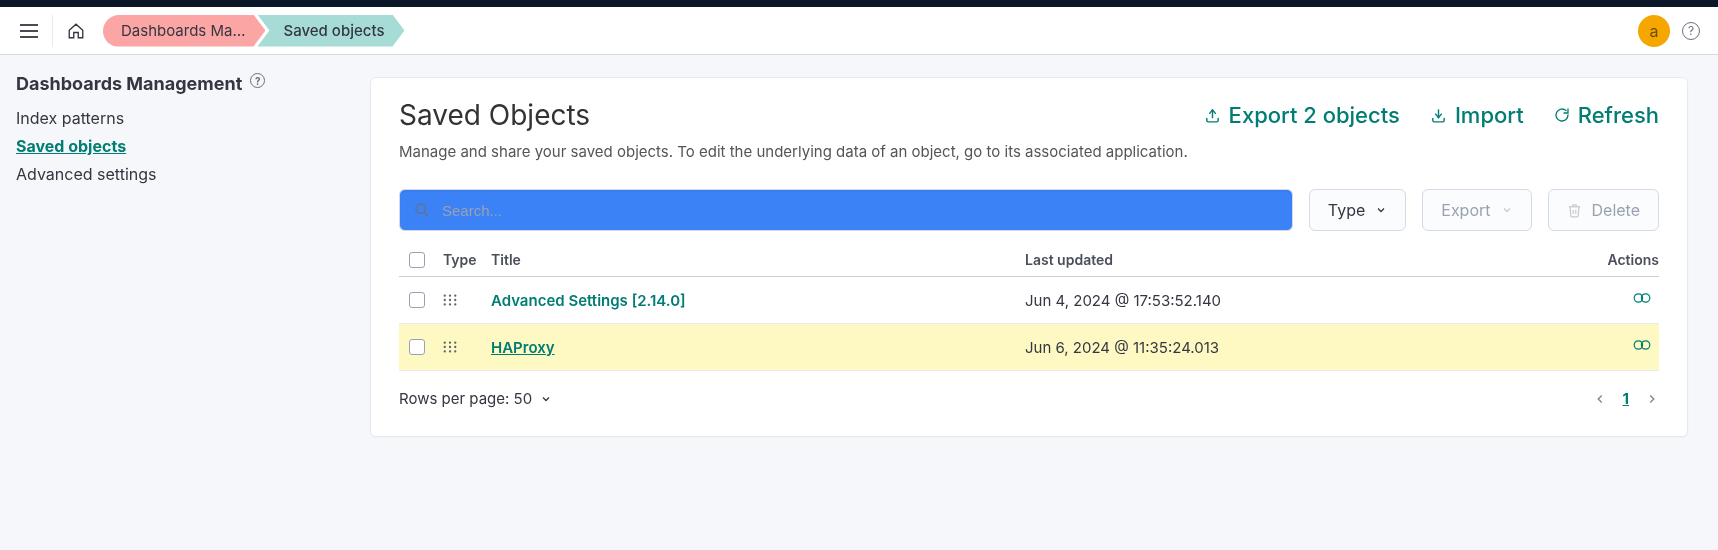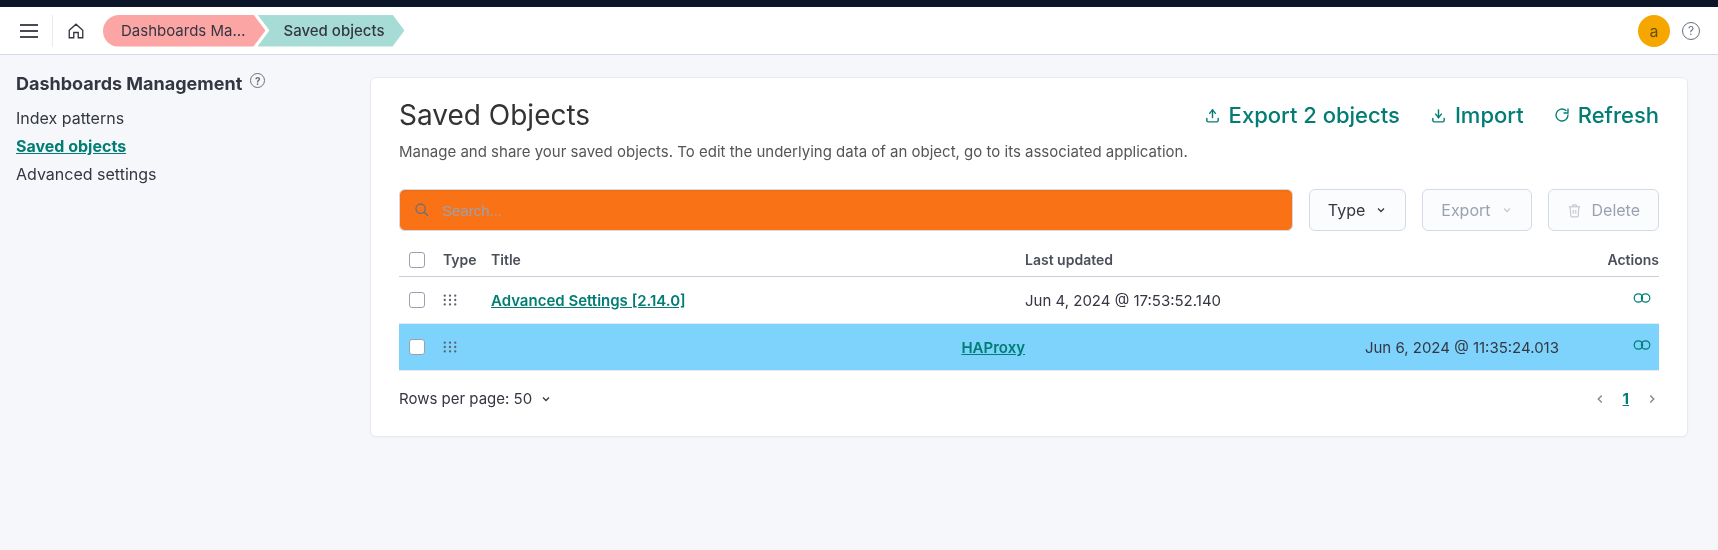--- a/index.html
+++ b/index.html
@@ -84,21 +84,21 @@
   padding: 20px 28px 28px 28px;
 }
 .panel-head { display:flex; align-items:center; margin-bottom:6px;}
 .panel-title { font-size:28px; font-weight:400; color:#333; }
 .panel-actions { margin-left:auto; display:flex; gap:30px; align-items:center;}
 .link-btn { color: var(--teal); display:flex; align-items:center; gap:8px; font-size:22px; cursor:pointer; font-weight:450; }
 .subtitle { color:#555; font-size:15px; margin: 10px 0 28px 0; }
 .toolbar { display:flex; gap:16px; align-items:center; margin-bottom:12px;}
 .search-box {
   flex:1; display:flex; align-items:center;
-  background:#f97316;
+  background:#3b82f6;
   border:1px solid var(--border);
   border-radius:6px;
   height:42px; padding: 0 14px;
   box-shadow: inset 0 2px 2px rgba(0,0,0,0.04);
 }
 .search-box input {
   border:none; outline:none; background:transparent; flex:1;
   font-size:15px; margin-left:10px; color:var(--text);
 }
 .search-box input::placeholder { color:#98a2b3; }
@@ -108,22 +108,22 @@
   background:#fbfcfd; border:1px solid var(--border); border-radius:6px;
   font-size:16px; color:var(--text); cursor:pointer;
 }
 .btn.disabled { color:#9aa2b1; cursor:default;}
 .btn.disabled svg { opacity:0.55; }
 .table { width:100%; }
 .thead, .trow { display:grid; grid-template-columns: 44px 48px 1fr 1fr 100px; align-items:center; }
 .thead { border-bottom:1px solid #c7cfdb; padding: 8px 0; font-size:14px; font-weight:600; color:#4a4f5a;}
 .thead .actions-h { text-align:right; }
 .trow { border-bottom: 1px solid var(--border-light); padding: 12px 0; font-size:15px;}
-.trow.hl { background:#7dd3fc;text-align:right; }
-.trow .title-link { color:var(--teal); font-weight:600; cursor:pointer;text-decoration:underline;}
+.trow.hl { background:#fef9c3; }
+.trow .title-link { color:var(--teal); font-weight:600; cursor:pointer;}
 .trow .title-link.u { text-decoration:underline; }
 .checkbox { width:16px; height:16px; border:1px solid #9aa2b1; border-radius:3px; margin-left:10px; cursor:pointer; background:#fff;}
 .type-icon { display:flex; align-items:center; color:#5a606c; }
 .actions-cell { text-align:right; padding-right:8px;}
 .relations-icon { display:inline-flex; }
 .tfooter { display:flex; align-items:flex-end; margin-top:18px; font-size:15px; }
 .rows-per { display:flex; align-items:center; gap:8px; cursor:pointer; }
 .pager { margin-left:auto; display:flex; align-items:center; gap:16px; color:#888;}
 .pager .pg { color:var(--teal); font-weight:700; text-decoration:underline;}
 svg { display:block; }

